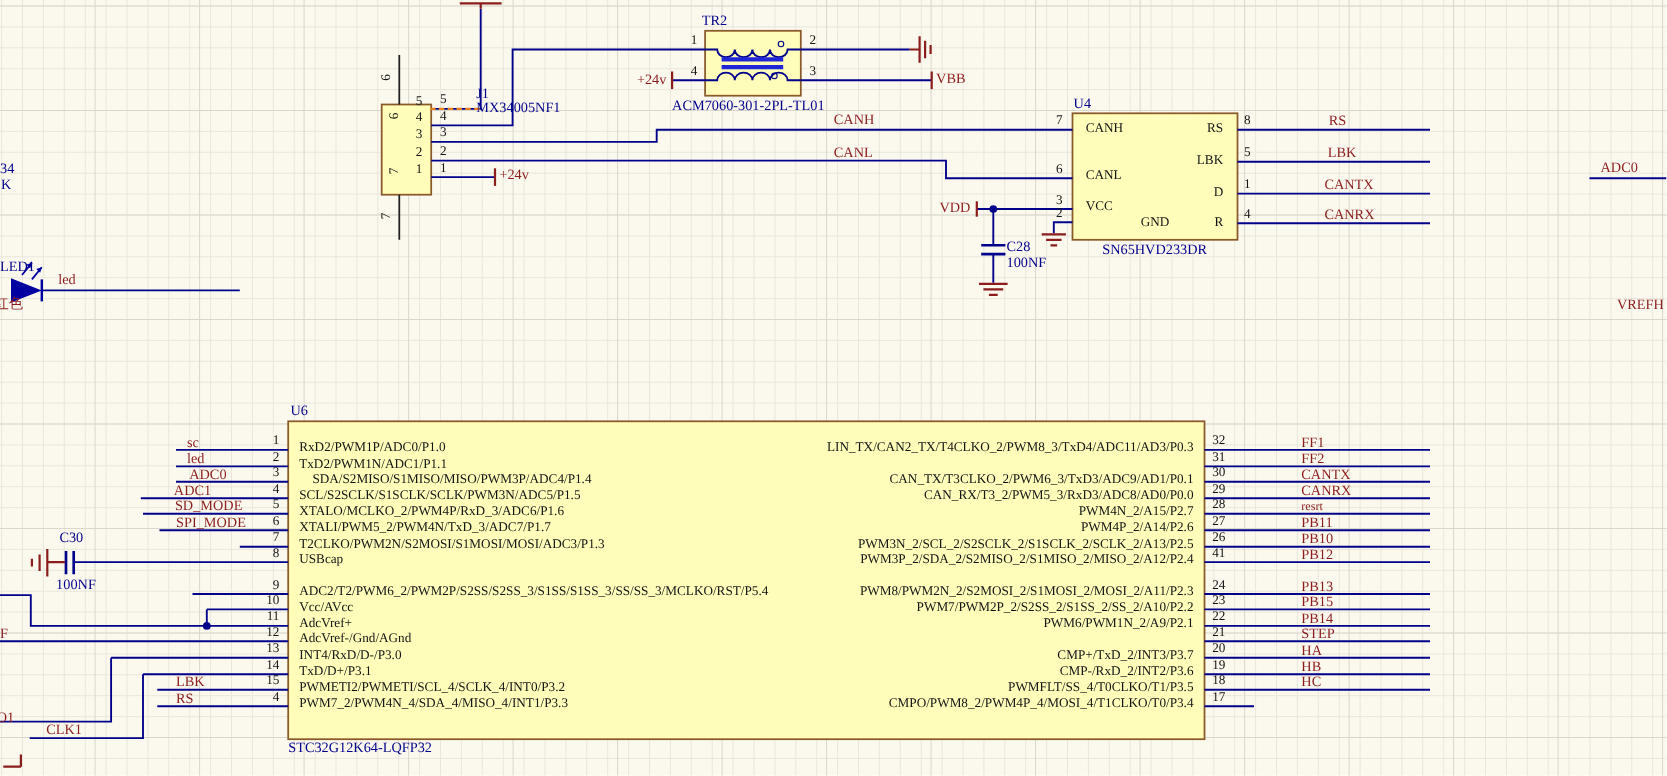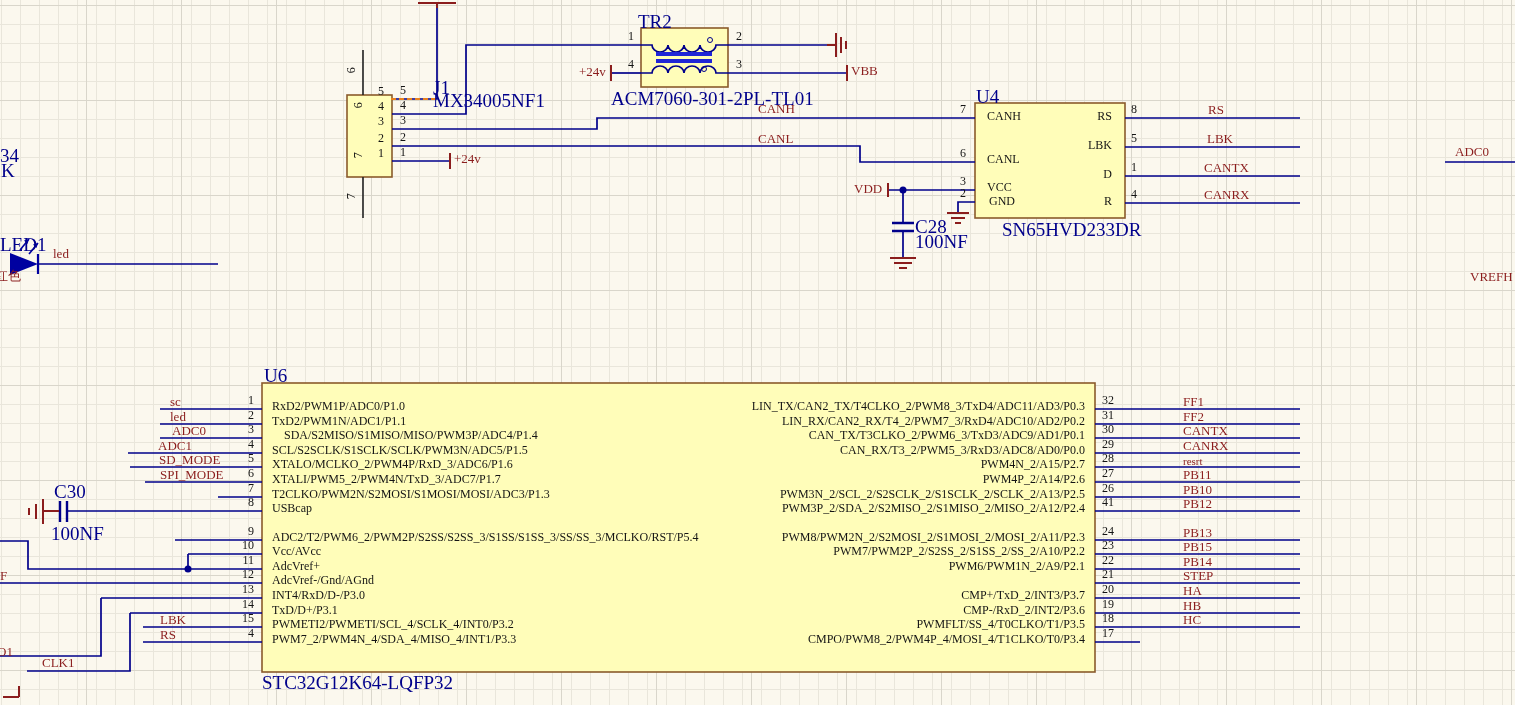--- a/index.html
+++ b/index.html
@@ -10,21 +10,21 @@
       linear-gradient(#d9d6cb 1px, transparent 1px),
       linear-gradient(90deg, #d9d6cb 1px, transparent 1px),
       linear-gradient(#e9e6db 1px, transparent 1px),
       linear-gradient(90deg, #e9e6db 1px, transparent 1px);
     background-size:95px 95px,95px 95px,19px 19px,19px 19px;
     background-position:-9px 5px,-9px 5px,1px 5px,1px 5px;
     font-family:"Liberation Serif", serif;
   }
   svg.layer{position:absolute;left:0;top:0;}
   span.t{position:absolute;white-space:nowrap;line-height:1.05;}
-  .n{color:#00008B;font-size:19px;}       
+  .n{color:#00008B;font-size:13px;}       
   .r{color:#8B1D1D;font-size:13px;}       
   .num{color:#141414;font-size:12px;}     
   .pname{color:#141414;font-size:12px;}   
   .ra{text-align:right;}
   .rot{transform:rotate(-90deg);transform-origin:center;}
   .small{font-size:11px;}
 </style>
 </head>
 <body>
 
@@ -175,21 +175,21 @@
 <span class="t num" style="left:736px;top:30px">2</span>
 <span class="t num" style="left:736px;top:58px">3</span>
 
 <span class="t num ra" style="left:944px;top:103px;width:22px">7</span>
 <span class="t num ra" style="left:944px;top:147px;width:22px">6</span>
 <span class="t num ra" style="left:944px;top:175px;width:22px">3</span>
 <span class="t num ra" style="left:944px;top:187px;width:22px">2</span>
 <span class="t pname" style="left:987px;top:110px">CANH</span>
 <span class="t pname" style="left:987px;top:153px">CANL</span>
 <span class="t pname" style="left:987px;top:181px">VCC</span>
-<span class="t pname" style="left:989px;top:195px">GND</span>
+<span class="t pname" style="left:1037px;top:195px">GND</span>
 <span class="t num" style="left:1131px;top:103px">8</span>
 <span class="t num" style="left:1131px;top:132px">5</span>
 <span class="t num" style="left:1131px;top:161px">1</span>
 <span class="t num" style="left:1131px;top:188px">4</span>
 <span class="t pname ra" style="left:1040px;top:110px;width:72px">RS</span>
 <span class="t pname ra" style="left:1040px;top:139px;width:72px">LBK</span>
 <span class="t pname ra" style="left:1040px;top:168px;width:72px">D</span>
 <span class="t pname ra" style="left:1040px;top:195px;width:72px">R</span>
 
 <span class="t num ra" style="left:222px;top:394px;width:32px">1</span>
@@ -237,21 +237,20 @@
 <span class="t num" style="left:1102px;top:525px">24</span>
 <span class="t num" style="left:1102px;top:539px">23</span>
 <span class="t num" style="left:1102px;top:554px">22</span>
 <span class="t num" style="left:1102px;top:568px">21</span>
 <span class="t num" style="left:1102px;top:583px">20</span>
 <span class="t num" style="left:1102px;top:598px">19</span>
 <span class="t num" style="left:1102px;top:612px">18</span>
 <span class="t num" style="left:1102px;top:627px">17</span>
 
 <span class="t pname ra" style="left:740px;top:400px;width:345px">LIN_TX/CAN2_TX/T4CLKO_2/PWM8_3/TxD4/ADC11/AD3/P0.3</span>
-<span class="t pname ra" style="left:740px;top:415px;width:345px">LIN_RX/CAN2_RX/T4_2/PWM7_3/RxD4/ADC10/AD2/P0.2</span>
 <span class="t pname ra" style="left:740px;top:429px;width:345px">CAN_TX/T3CLKO_2/PWM6_3/TxD3/ADC9/AD1/P0.1</span>
 <span class="t pname ra" style="left:740px;top:444px;width:345px">CAN_RX/T3_2/PWM5_3/RxD3/ADC8/AD0/P0.0</span>
 <span class="t pname ra" style="left:740px;top:458px;width:345px">PWM4N_2/A15/P2.7</span>
 <span class="t pname ra" style="left:740px;top:473px;width:345px">PWM4P_2/A14/P2.6</span>
 <span class="t pname ra" style="left:740px;top:488px;width:345px">PWM3N_2/SCL_2/S2SCLK_2/S1SCLK_2/SCLK_2/A13/P2.5</span>
 <span class="t pname ra" style="left:740px;top:502px;width:345px">PWM3P_2/SDA_2/S2MISO_2/S1MISO_2/MISO_2/A12/P2.4</span>
 <span class="t pname ra" style="left:740px;top:531px;width:345px">PWM8/PWM2N_2/S2MOSI_2/S1MOSI_2/MOSI_2/A11/P2.3</span>
 <span class="t pname ra" style="left:740px;top:545px;width:345px">PWM7/PWM2P_2/S2SS_2/S1SS_2/SS_2/A10/P2.2</span>
 <span class="t pname ra" style="left:740px;top:560px;width:345px">PWM6/PWM1N_2/A9/P2.1</span>
 <span class="t pname ra" style="left:740px;top:589px;width:345px">CMP+/TxD_2/INT3/P3.7</span>

